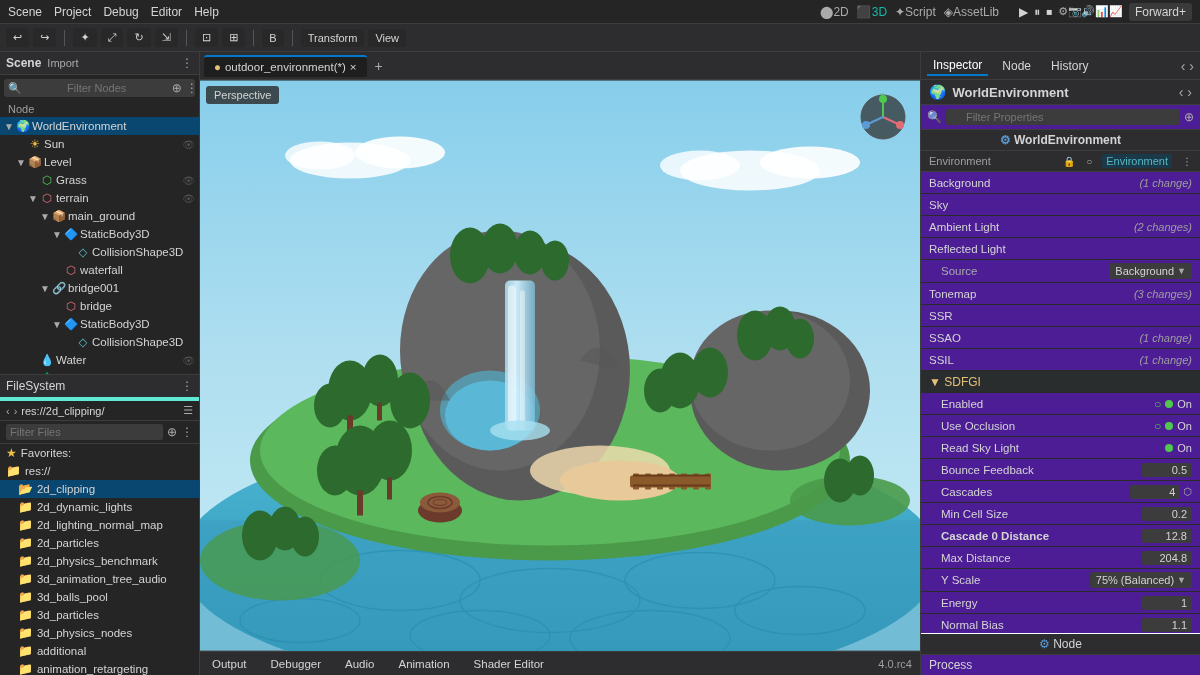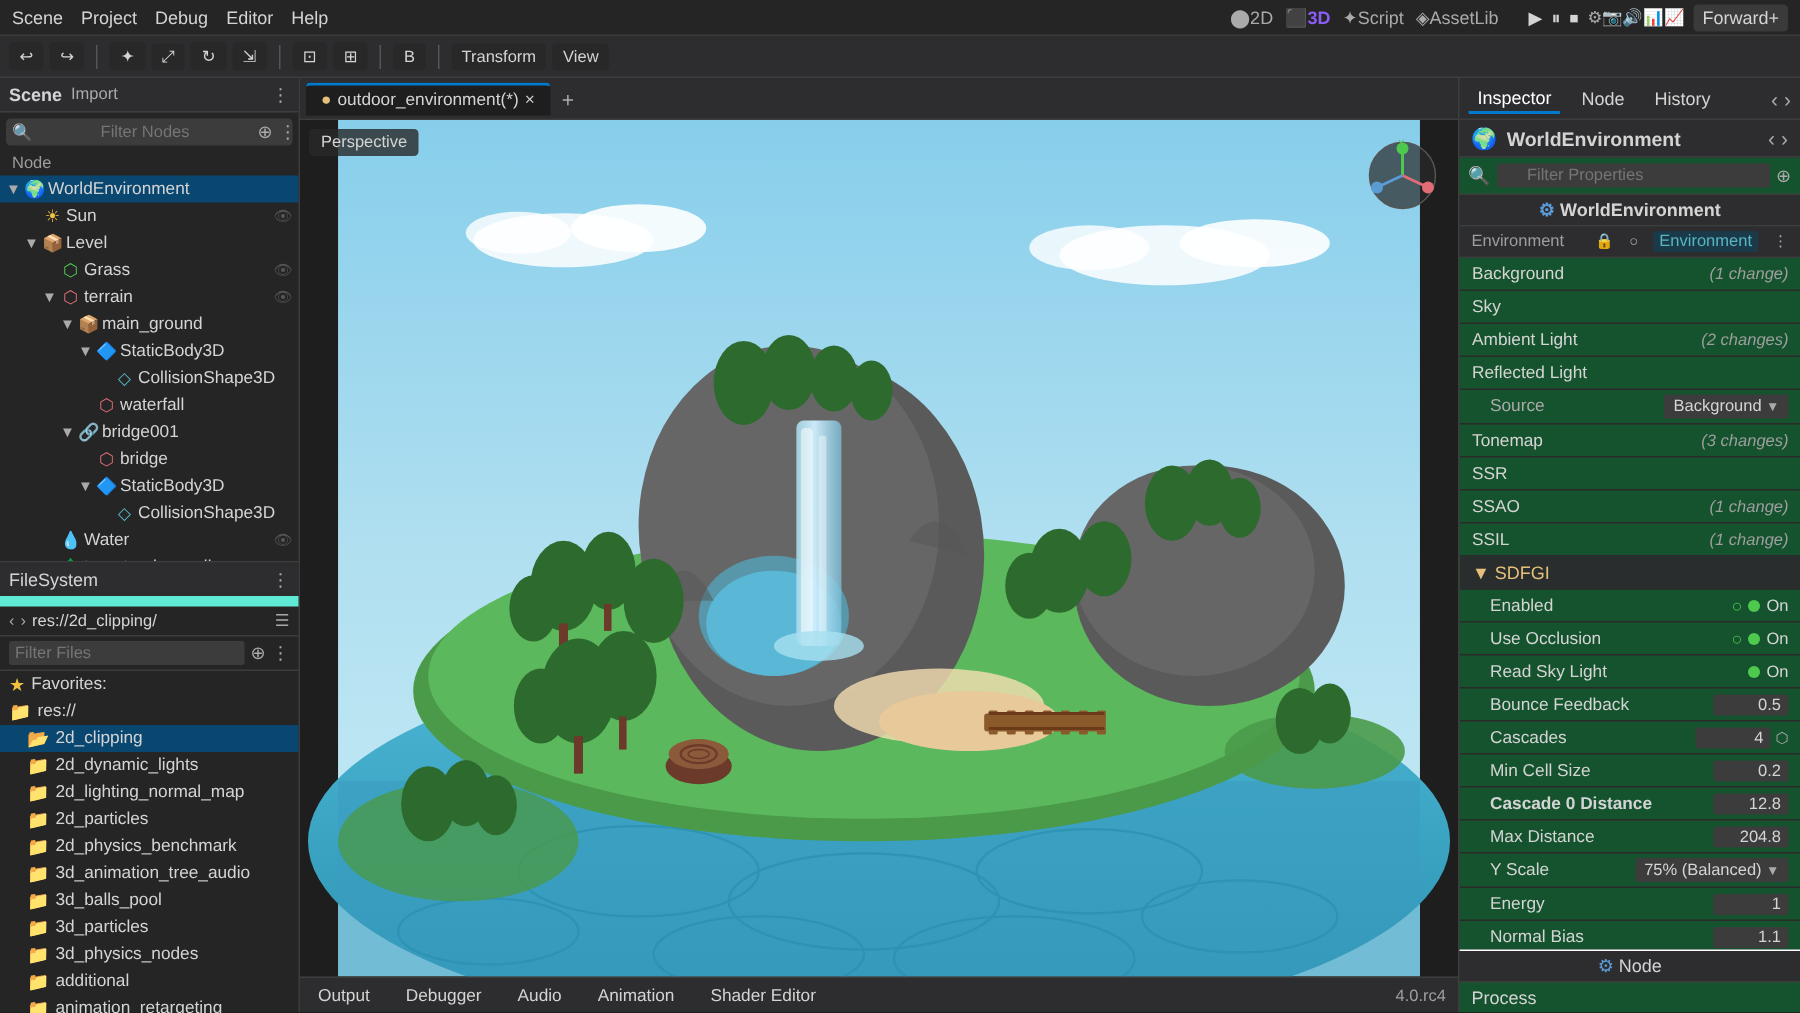--- a/index.html
+++ b/index.html
@@ -171,21 +171,21 @@
       height: 300px;
       overflow-y: auto;
       display: flex;
       flex-direction: column;
     }
     .fs-header {
       background: #2d2d30;
       padding: 4px 6px;
       display: flex;
       align-items: flex-start;
-      border-bottom: 7px solid #5eead4;
+      border-bottom: 4px solid #5eead4;
     }
     .fs-path {
       display: flex;
       align-items: center;
       padding: 3px 6px;
       gap: 4px;
       border-bottom: 1px solid #3d3d3d;
       font-size: 11px;
     }
     .fs-filter {
@@ -310,22 +310,22 @@
       padding: 2px 4px;
     }
     .bottom-right {
       margin-left: auto;
       font-size: 11px;
       color: #9e9e9e;
     }
 
     
     .right-panel {
-      width: 228px;
-      background: #14532d;
+      width: 280px;
+      background: #4c1d95;
       display: flex;
       flex-direction: column;
       border-left: 1px solid #3d3d3d;
       flex-shrink: 0;
     }
     .inspector-header {
       background: #2d2d30;
       height: 28px;
       display: flex;
       align-items: center;
@@ -511,21 +511,21 @@
 <body>
 
 <div class="menu-bar">
   <span>Scene</span>
   <span>Project</span>
   <span>Debug</span>
   <span>Editor</span>
   <span>Help</span>
   <div class="menu-center">
     <span style="color:#aaa;">⬤2D</span>
-    <span style="color:#8b5cf6; font-weight:700;">⬛3D</span>
+    <span style="color:#14b8a6; font-weight:400;">⬛3D</span>
     <span style="color:#aaa;">✦Script</span>
     <span style="color:#aaa;">◈AssetLib</span>
   </div>
   <div class="menu-right">
     <span class="play-btn">▶</span>
     <span class="pause-btn">⏸</span>
     <span class="stop-btn">⏹</span>
     <span style="color:#aaa; font-size:11px;">⚙📷🔊📊📈</span>
     <span class="forward-label">Forward+</span>
   </div>

